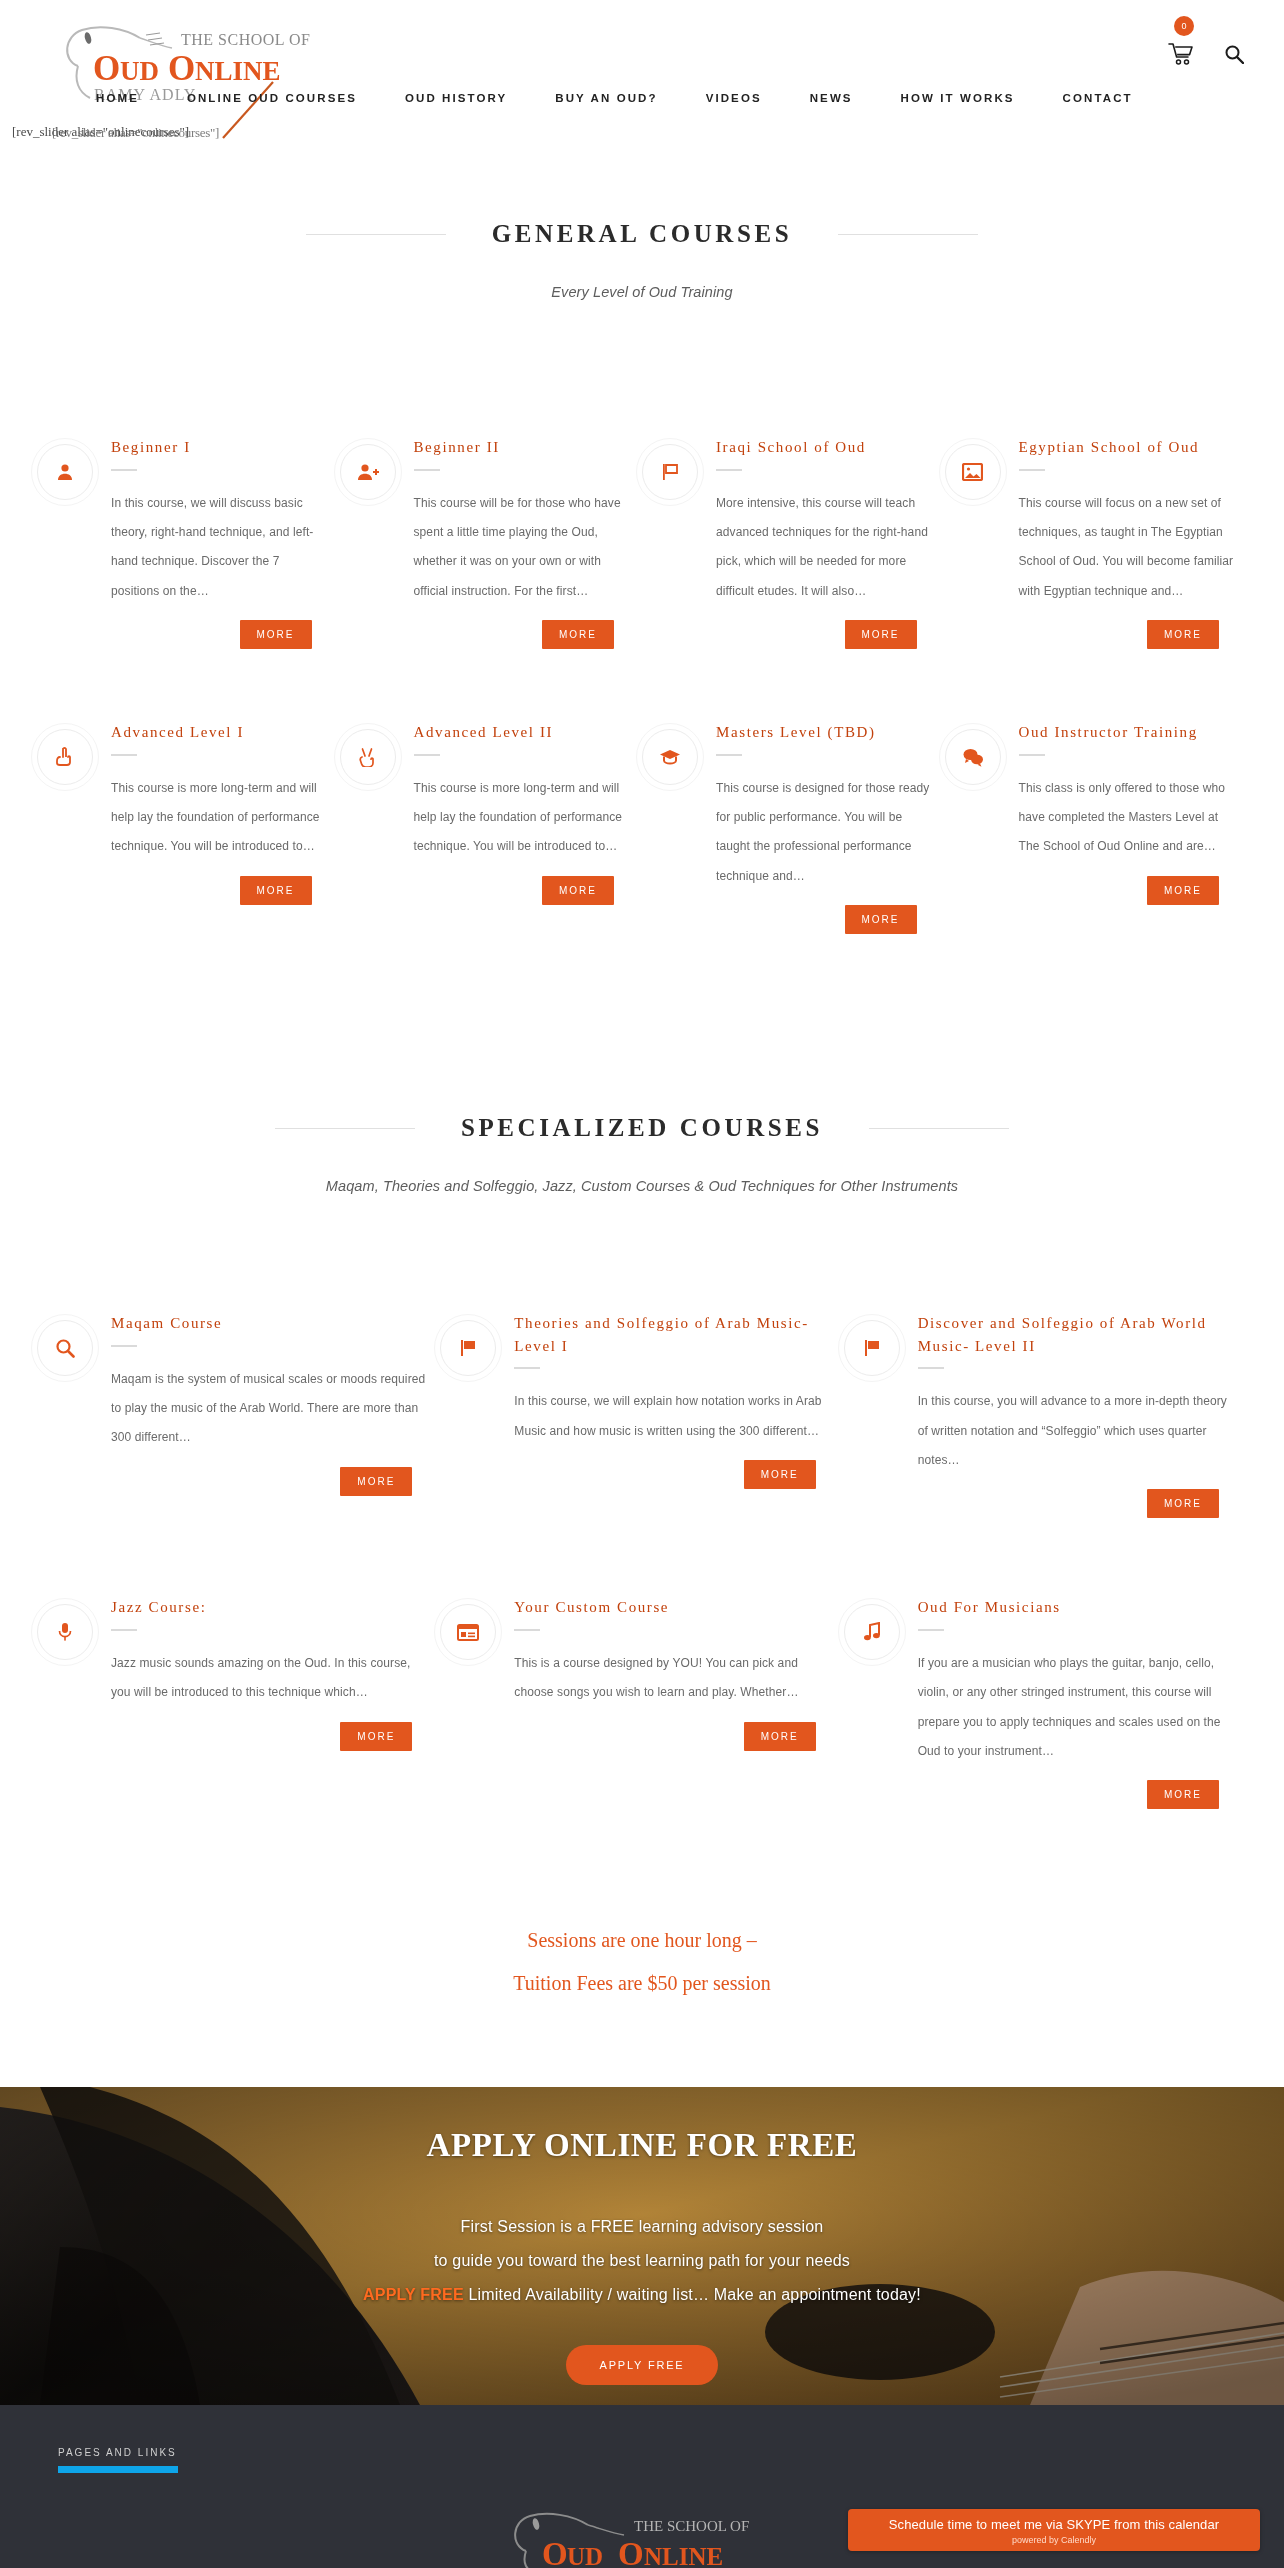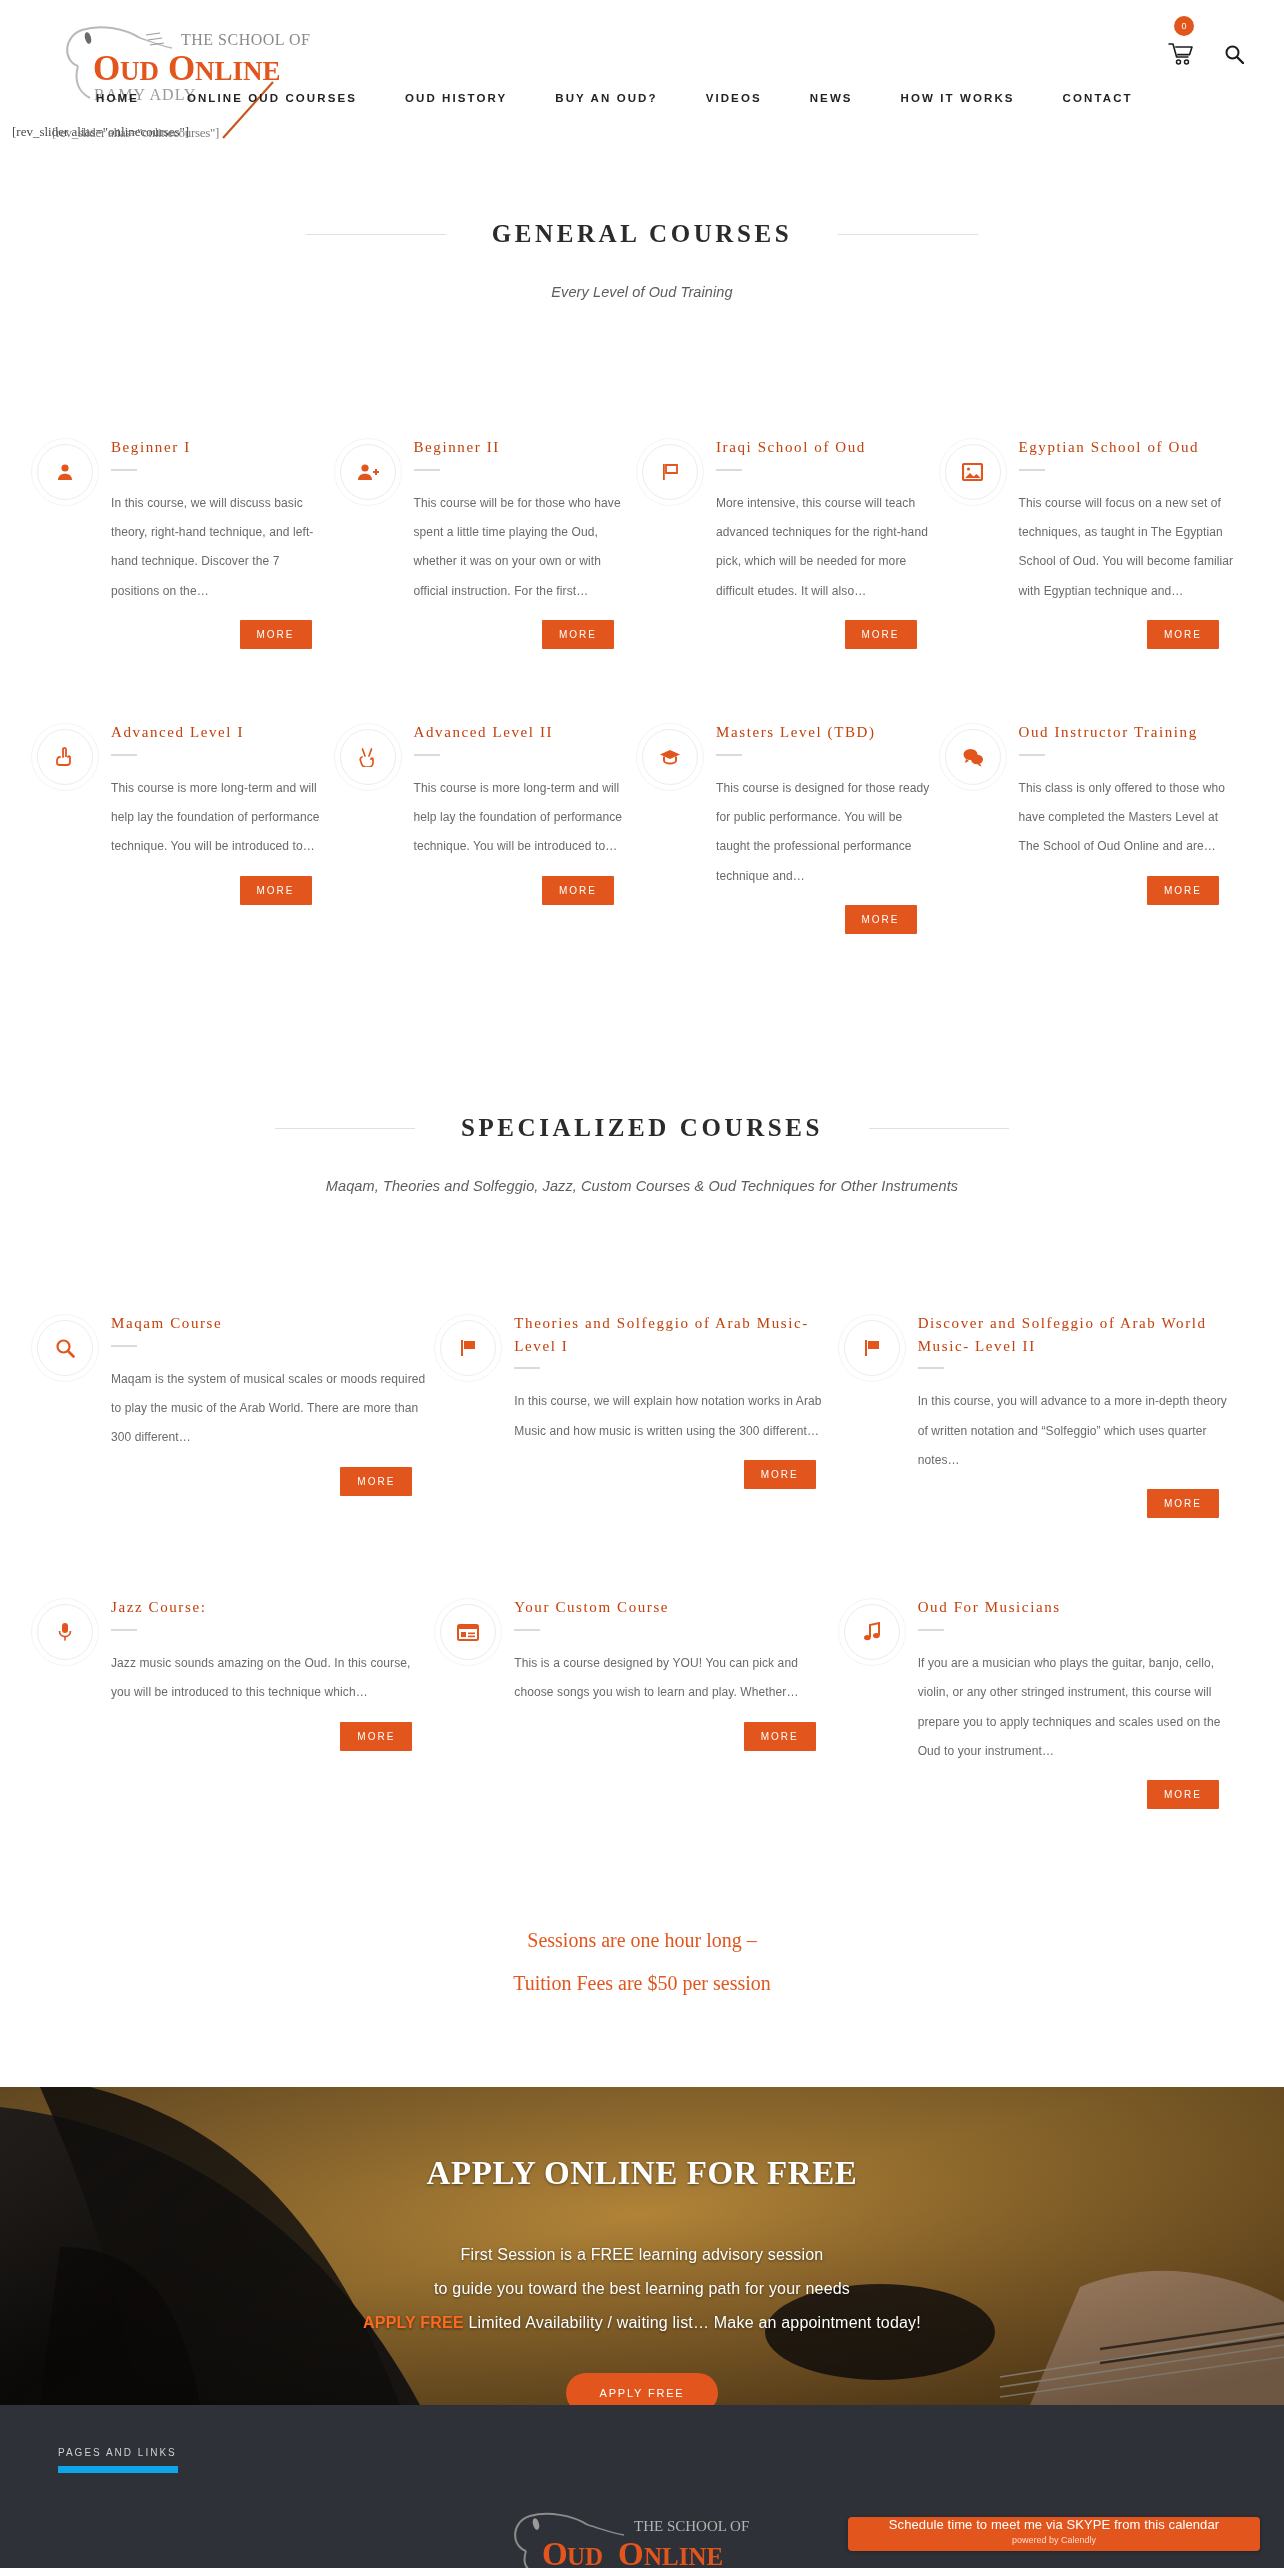--- a/index.html
+++ b/index.html
@@ -106,21 +106,21 @@
   }
 
   
   .cta {
     position:relative; height:318px; overflow:hidden;
     background:#b07b32;
   }
   .cta-bg { position:absolute; inset:0; }
   .cta-inner {
     position:relative; z-index:3; text-align:center;
-    padding-top:68px; color:#fff;
+    padding-top:40px; color:#fff;
   }
   .cta-title {
     font-family:"Liberation Serif", serif;
     font-size:33px; font-weight:700; letter-spacing:.6px;
     text-shadow:0 1px 3px rgba(0,0,0,.45);
   }
   .cta-lines { margin-top:46px; }
   .cta-lines p {
     font-family:Liberation Sans, sans-serif;
     font-size:16px; line-height:2.1; letter-spacing:.2px;
@@ -142,21 +142,21 @@
     font-family:"Liberation Sans", sans-serif;
     font-size:10px; letter-spacing:2px; color:#cfcfcf;
     padding-bottom:8px; border-bottom:7px solid #0ea5e9; width:120px;
   }
   .footer-logo { text-align:center; padding-top:62px; }
 
   
   .calendly {
     position:absolute; right:24px; bottom:26px;
     width:412px; background:#e2561e; border-radius:4px;
-    text-align:center; padding:0 0 6px 0;
+    text-align:center; padding:8px 0 6px 0;
     box-shadow:0 1px 4px rgba(0,0,0,.3);
   }
   .calendly .c1 {
     font-family:"Liberation Sans", sans-serif;
     font-size:13px; color:#fff; letter-spacing:.1px;
   }
   .calendly .c2 {
     font-family:"Liberation Sans", sans-serif;
     font-size:9px; color:#ffd9c8; margin-top:3px;
   }

